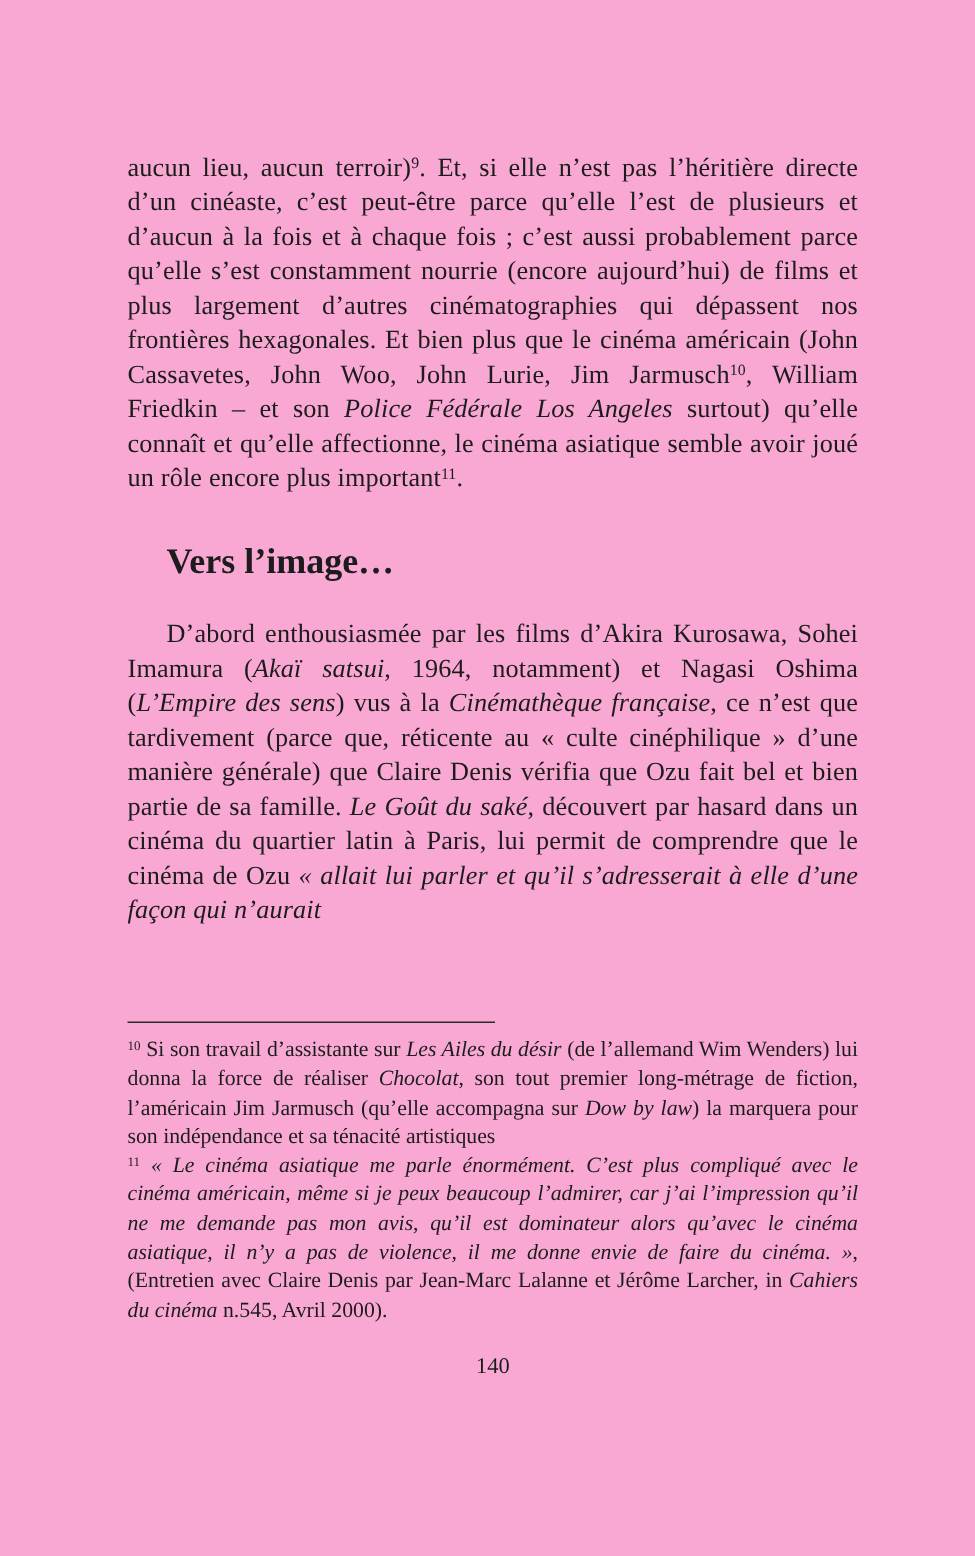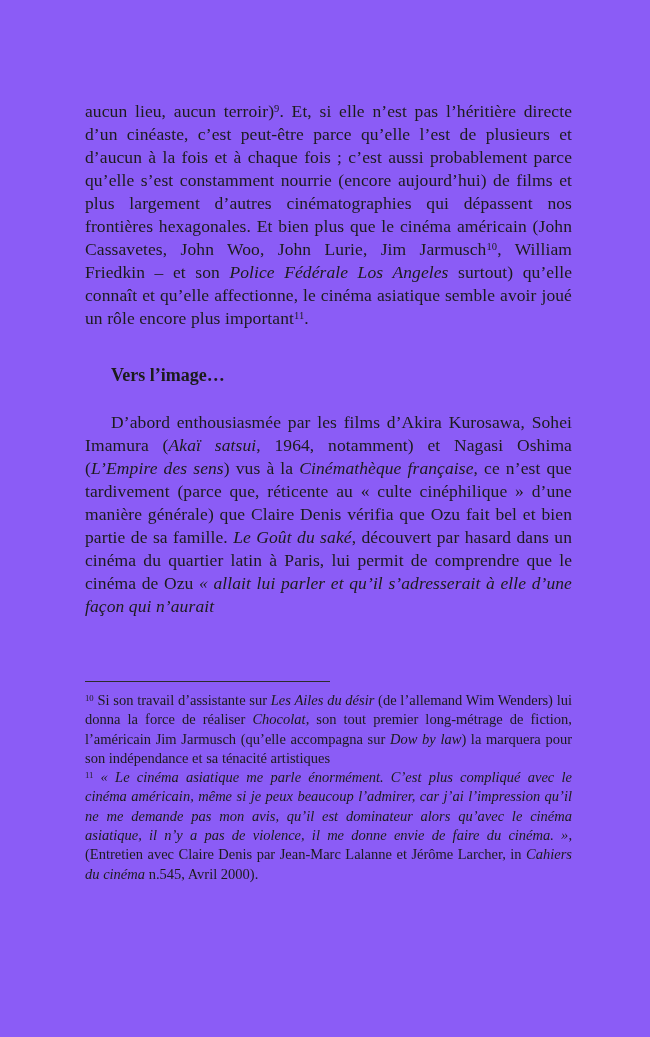--- a/index.html
+++ b/index.html
@@ -1,21 +1,21 @@
 <!DOCTYPE html>
 <html lang="fr"><head>
 <meta charset="utf-8">
 <style>
   html, body { margin: 0; padding: 0; }
   body { background: #ffffff; }
   .page {
     position: relative;
     width: 650px;
     height: 1037px;
-    background: #8b5cf6;
+    background: #f9a8d4;
     color: #1c1c1c;
     font-family: "Liberation Serif", "DejaVu Serif", serif;
     overflow: hidden;
   }
   .textblock {
     position: absolute;
     left: 85px;
     top: 100px;
     width: 487px;
   }
@@ -23,21 +23,21 @@
     margin: 0;
     font-size: 17.5px;
     line-height: 23px;
     text-align: justify;
     letter-spacing: 0.1px;
   }
   p.body.indent { text-indent: 26px; }
   h2.heading {
     margin: 34px 0 24px 0;
     padding-left: 26px;
-    font-size: 18px;
+    font-size: 24px;
     line-height: 23px;
     font-weight: bold;
   }
   sup, .sup {
     font-size: 0.6em;
     line-height: 0;
     vertical-align: baseline;
     position: relative;
     top: -0.45em;
   }
@@ -84,14 +84,15 @@
 
   <div class="footnotes">
     <div class="fnrule"></div>
 
 
     <p class="fn"><sup>10</sup><span><span> Si son travail d’assistante sur </span><span class="it">Les Ailes du désir</span><span> (de l’allemand Wim Wenders) lui donna la force de réaliser </span><span class="it">Chocolat</span><span>, son tout premier long-métrage de fiction, l’américain Jim Jarmusch (qu’elle accompagna sur </span><span class="it">Dow by law</span><span>) la marquera pour son indépendance et sa ténacité artistiques</span></span></p>
 
     <p class="fn"><sup>11</sup><span><span> </span><span class="it">« Le cinéma asiatique me parle énormément. C’est plus compliqué avec le cinéma américain, même si je peux beaucoup l’admirer, car j’ai l’impression qu’il ne me demande pas mon avis, qu’il est dominateur alors qu’avec le cinéma asiatique, il n’y a pas de violence, il me donne envie de faire du cinéma. »</span><span>, (Entretien avec Claire Denis par Jean-Marc Lalanne et Jérôme Larcher, in </span><span class="it">Cahiers du cinéma</span><span> n.545, Avril 2000).</span></span></p>
   </div>
 
+  <div class="pagenum">140</div>
 
 </div>
 
 </body></html>

